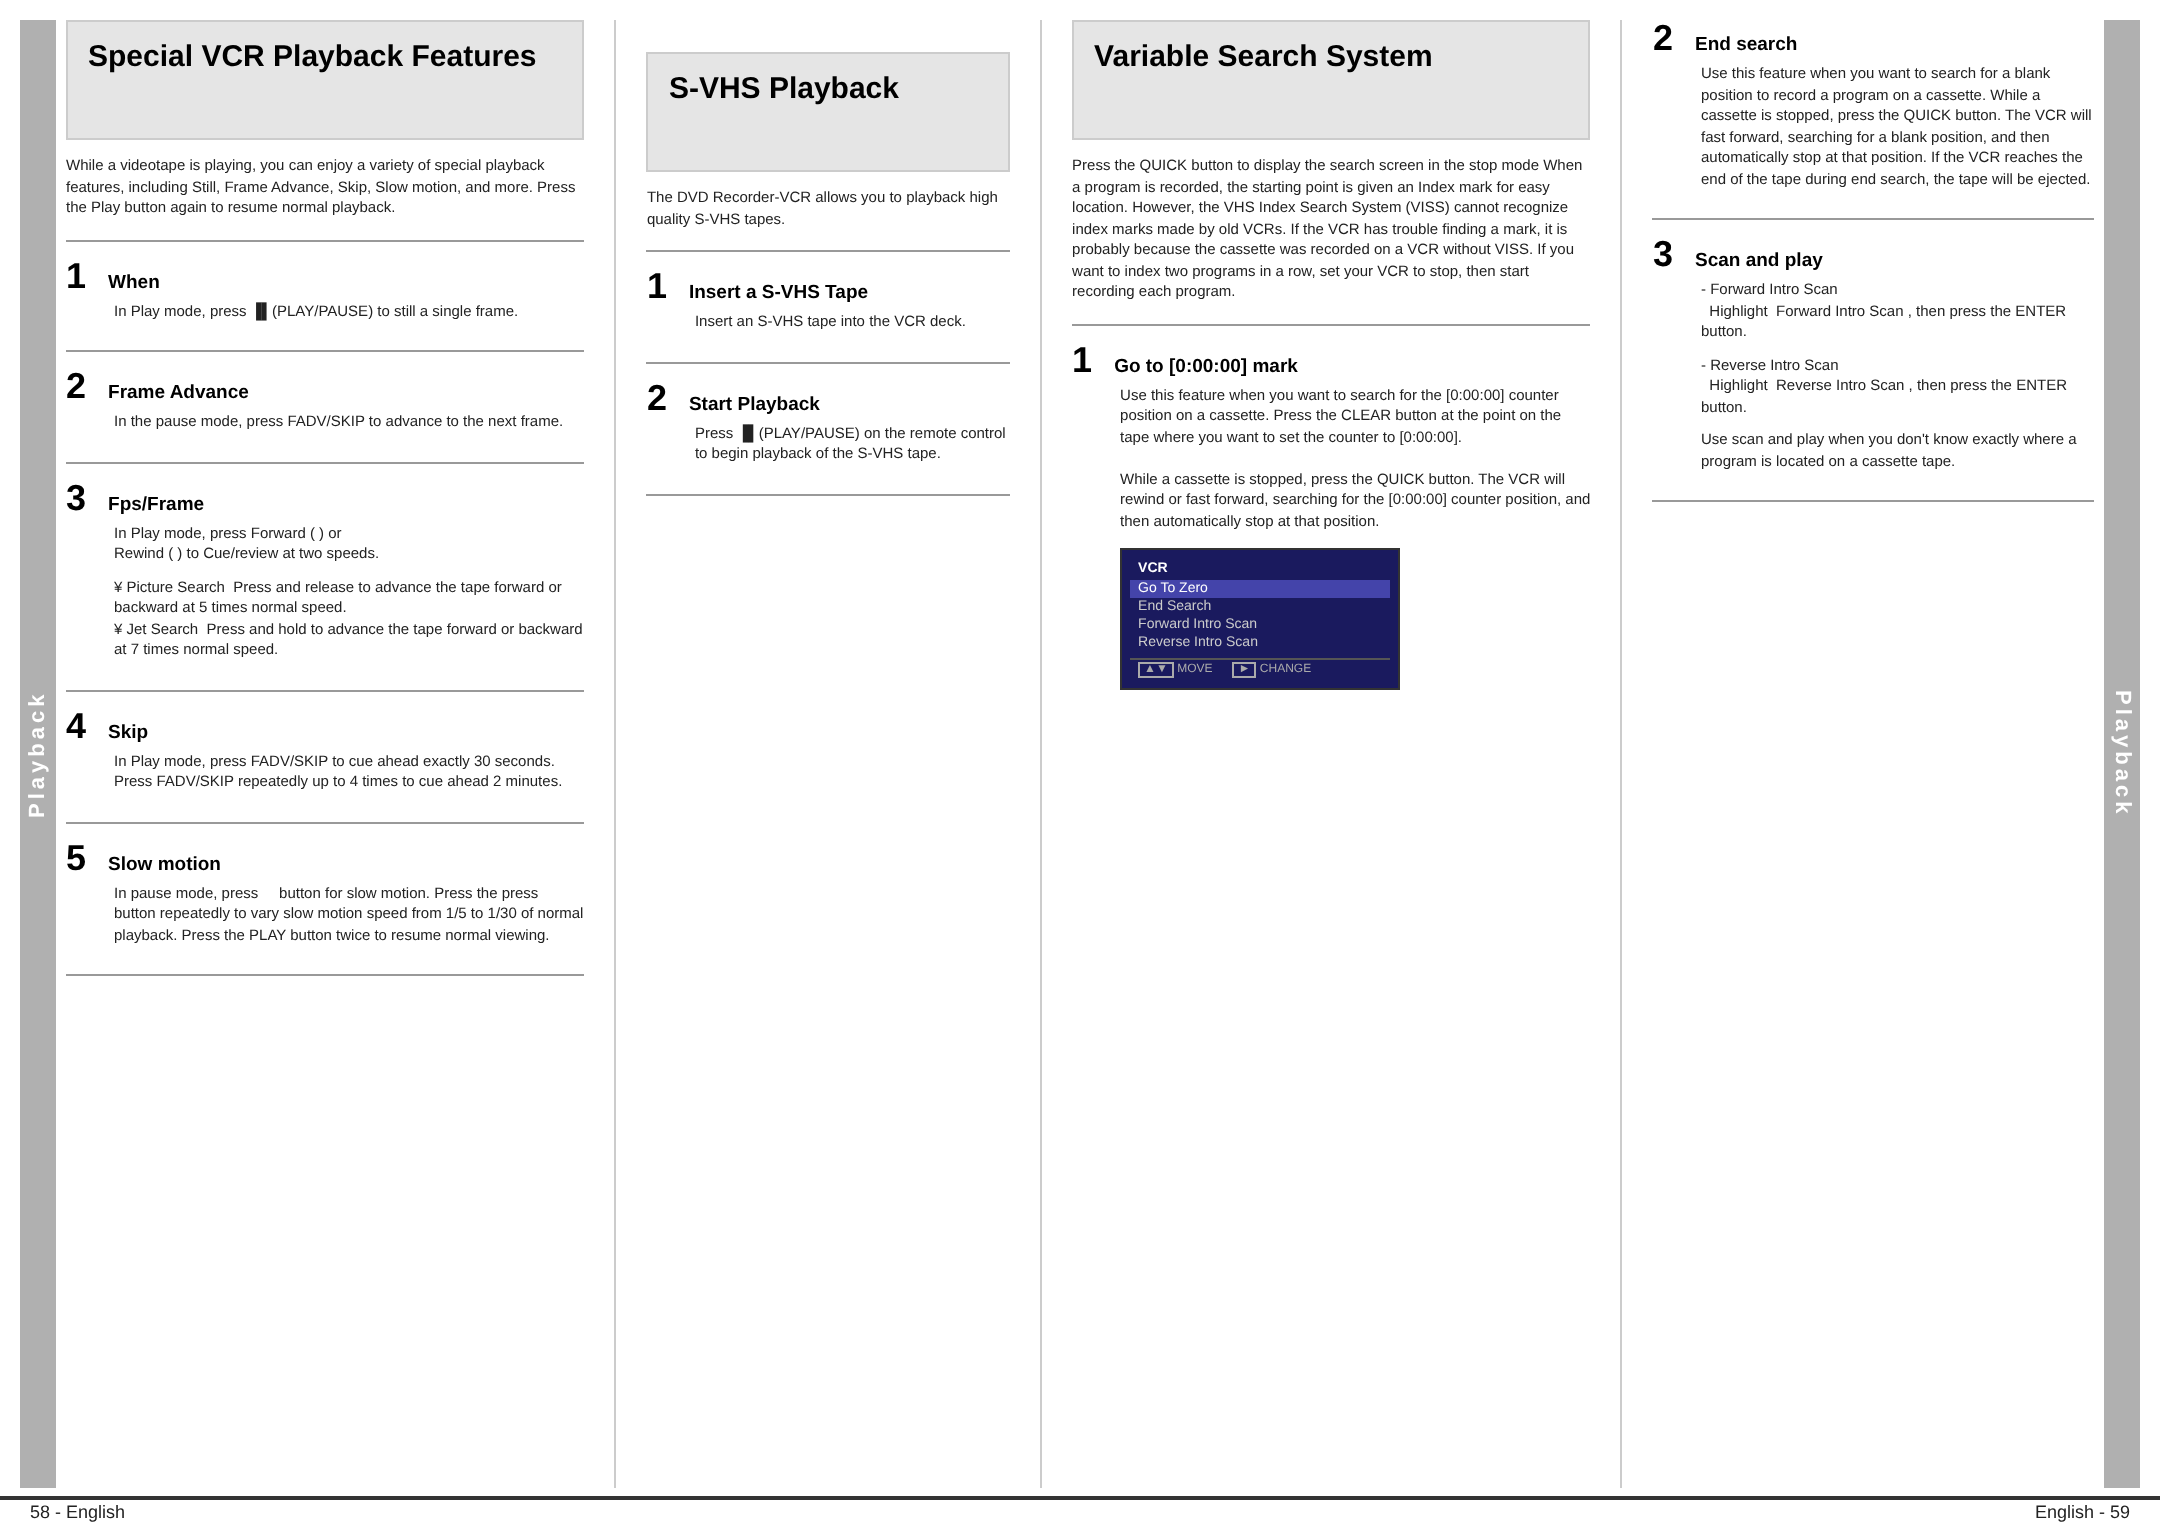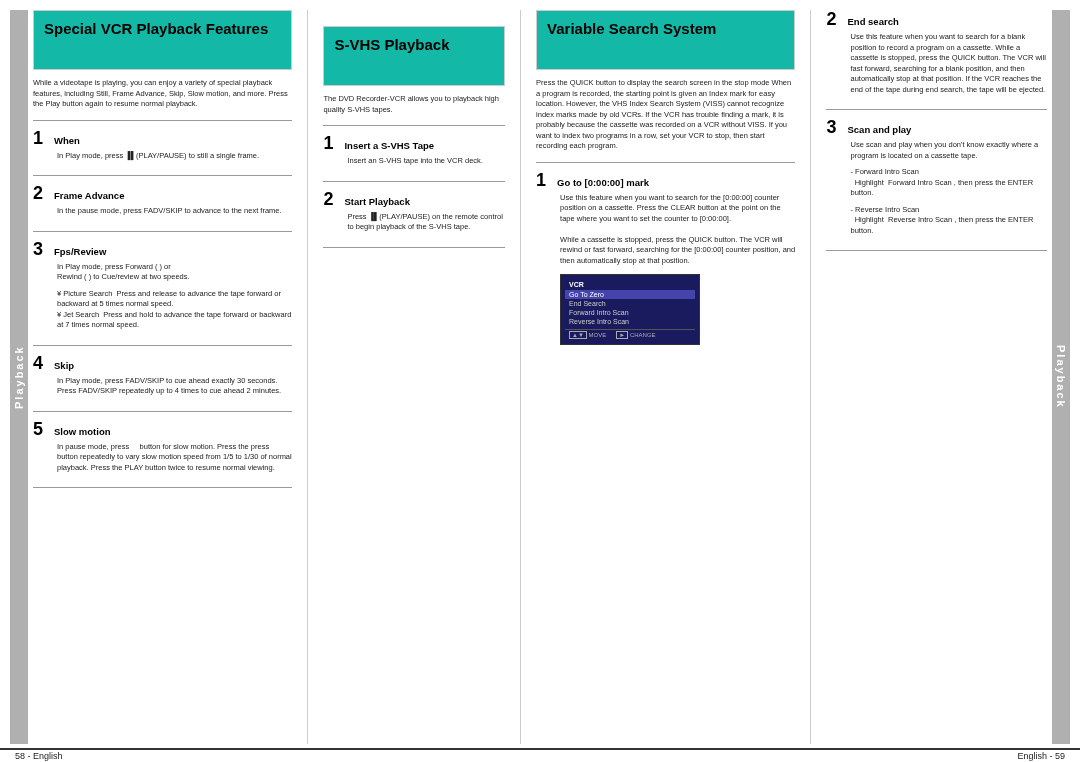--- a/index.html
+++ b/index.html
@@ -94,21 +94,21 @@
     .col4 {
       flex: 0.85;
       padding-left: 15px;
     }
 
     .col-header {
       font-size: 16px;
       font-weight: bold;
       line-height: 1.2;
       margin-bottom: 8px;
-      background: #14b8a6;
+      background: #e5e5e5;
       padding: 8px 10px;
       border: 1px solid #ccc;
       min-height: 60px;
       display: flex;
       align-items: flex-start;
     }
 
     .col-header-text {
       font-size: 15px;
       font-weight: bold;
@@ -271,21 +271,21 @@
             <span class="section-title-text">Frame Advance</span>
           </div>
           <div class="section-body">In the pause mode, press FADV/SKIP to advance to the next frame.</div>
         </div>
 
         <hr class="section-divider">
 
         <div class="section-block clearfix">
           <div class="section-title">
             <span class="num-large">3</span>
-            <span class="section-title-text">Fps/Review</span>
+            <span class="section-title-text">Fps/Frame</span>
           </div>
           <div class="section-body">
             In Play mode, press Forward (  ) or<br>
             Rewind (  ) to Cue/review at two speeds.
           </div>
           <div class="section-body">
             <div>¥ Picture Search&nbsp; Press and release to advance the tape forward or backward at 5 times normal speed.</div>
             <div>¥ Jet Search&nbsp; Press and hold to advance the tape forward or backward at 7 times normal speed.</div>
           </div>
         </div>
@@ -386,25 +386,25 @@
           <div class="section-body">Use this feature when you want to search for a blank position to record a program on a cassette. While a cassette is stopped, press the QUICK button. The VCR will fast forward, searching for a blank position, and then automatically stop at that position. If the VCR reaches the end of the tape during end search, the tape will be ejected.</div>
         </div>
 
         <hr class="section-divider">
 
         <div class="col4-section section-block clearfix">
           <div class="section-title">
             <span class="num-large">3</span>
             <span class="section-title-text">Scan and play</span>
           </div>
-          <div class="section-body">Use scan and play when you don't know exactly where a program is located on a cassette tape.</div>
           <div class="section-body">
             <div style="margin-bottom:6px">- Forward Intro Scan<br>&nbsp;&nbsp;Highlight &nbsp;Forward Intro Scan , then press the ENTER button.</div>
             <div>- Reverse Intro Scan<br>&nbsp;&nbsp;Highlight &nbsp;Reverse Intro Scan , then press the ENTER button.</div>
           </div>
+          <div class="section-body">Use scan and play when you don't know exactly where a program is located on a cassette tape.</div>
         </div>
 
         <hr class="section-divider">
       </div>
 
     </div>
 
     <div class="sidebar-tab-right">Playback</div>
   </div>
 

